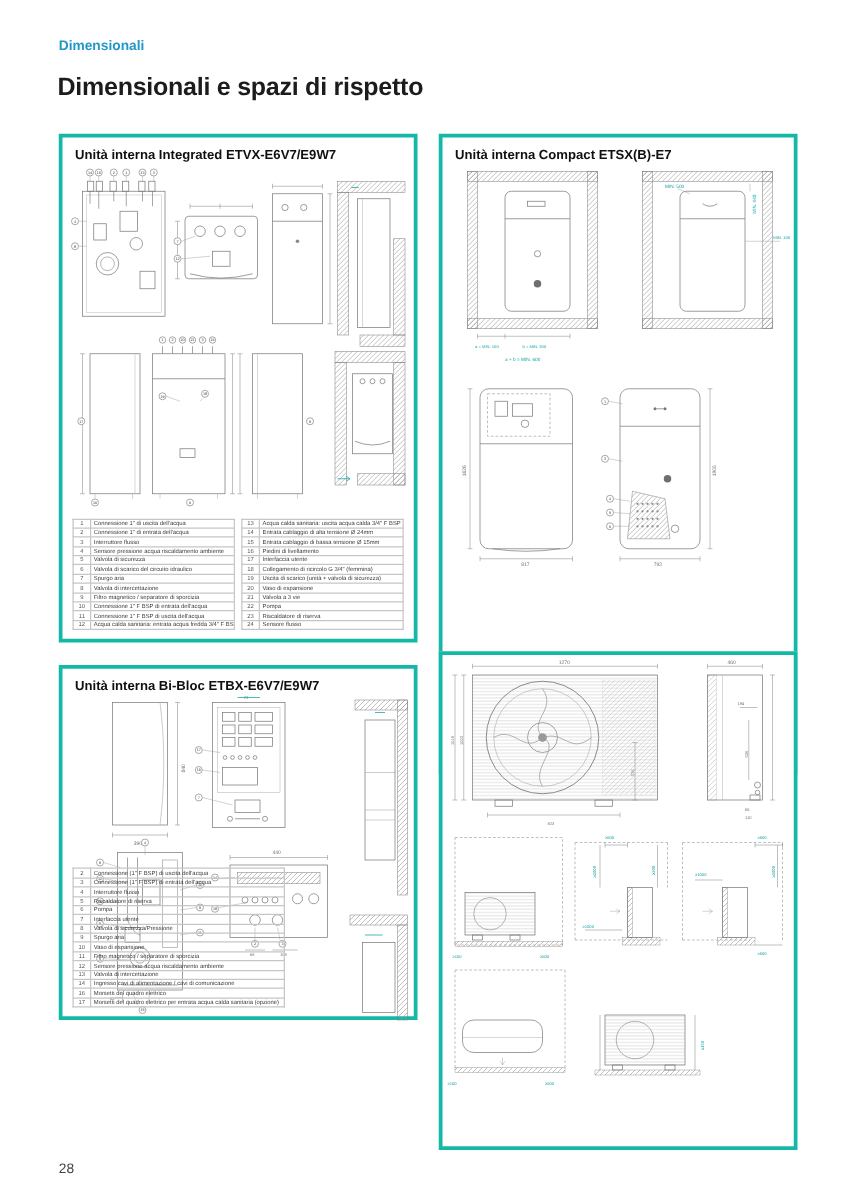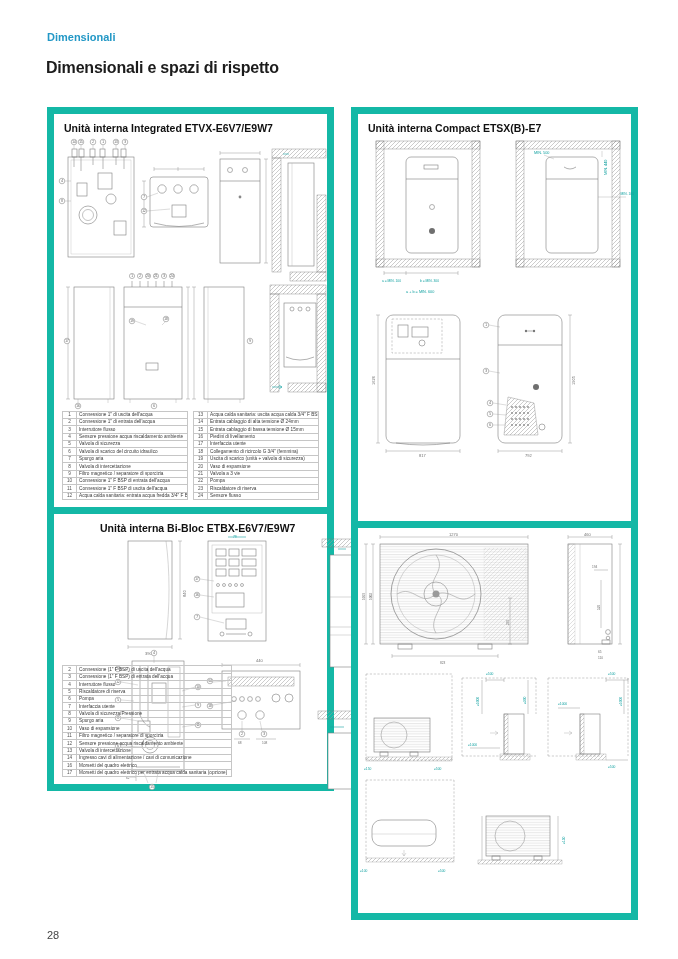--- a/index.html
+++ b/index.html
@@ -1,22 +1,22 @@
 <!DOCTYPE html>
 <html><head>
 <meta charset="utf-8">
 <style>
   html,body{margin:0;padding:0;background:#fff;}
   body{width:678px;height:959px;position:relative;font-family:"Liberation Sans",sans-serif;overflow:hidden;}
   .breadcrumb{position:absolute;left:47px;top:31px;font-size:11px;font-weight:bold;color:#2398c6;}
-  .page-title{position:absolute;left:46px;top:59px;margin:0;font-size:16px;font-weight:bold;color:#1c1c1c;letter-spacing:-0.2px;}
-  .panel{position:absolute;width:287px;border:7px solid #14b8a6;background:#fff;box-sizing:border-box;}
+  .page-title{position:absolute;left:46px;top:59px;margin:0;font-size:20px;font-weight:bold;color:#1c1c1c;letter-spacing:-0.2px;}
+  .panel{position:absolute;width:287px;border:3px solid #14b8a6;background:#fff;box-sizing:border-box;}
   #panel1{left:47px;top:107px;height:407px;}
   #panel2{left:351px;top:107px;height:512px;}
-  #panel3{left:47px;top:507px;height:284px;padding-left:36px;}
+  #panel3{left:47px;top:532px;height:284px;}
   #panel4{left:351px;top:521px;height:399px;}
   .panel-title{font-size:10.5px;font-weight:bold;color:#101010;padding:8px 10px 1px 10px;}
   svg{display:block;}
   .legend{position:absolute;left:8px;right:8px;bottom:7px;display:flex;gap:5px;align-items:flex-start;}
   .legend table{border-collapse:collapse;width:100%;table-layout:fixed;}
   .legend td{border:0.5px solid #c6c6c6;font-size:4.7px;line-height:5.6px;color:#3a3a3a;padding:0.4px 2px;overflow:hidden;white-space:nowrap;}
   .legend td.n{width:9px;text-align:center;color:#555;}
   .legend.half{right:auto;width:152px;}
   .legend.wide{right:auto;width:170px;}
   .pagenum{position:absolute;left:47px;top:929px;font-size:11px;color:#444;}

